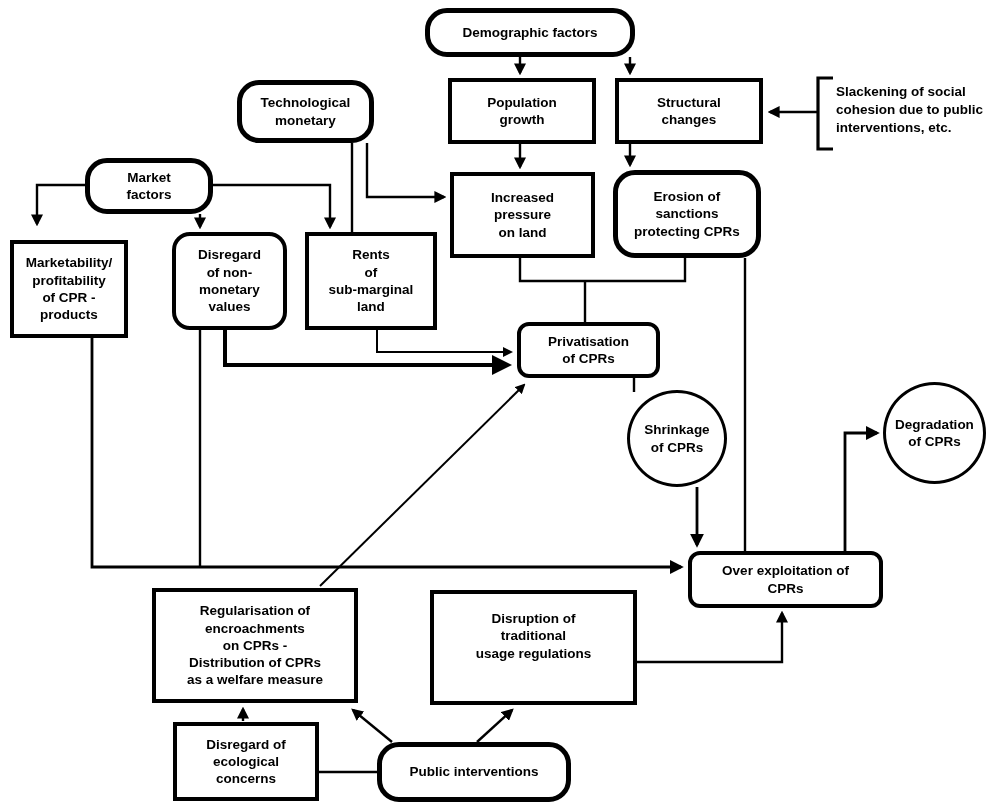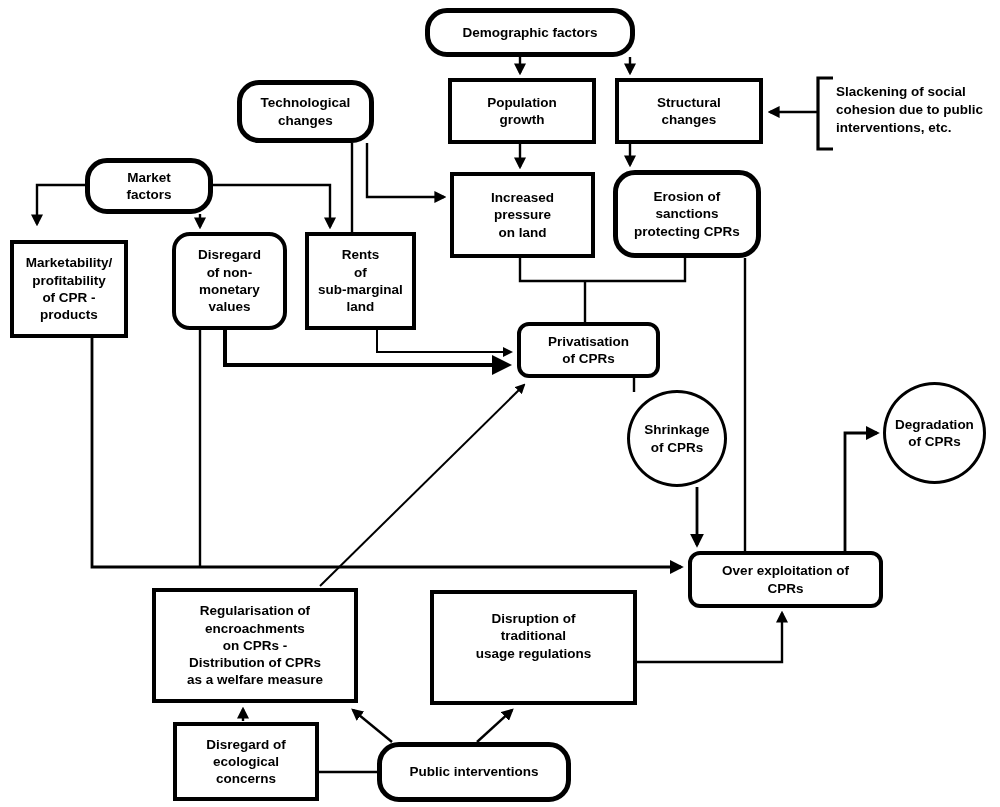--- a/index.html
+++ b/index.html
@@ -15,21 +15,21 @@
   .circle{border-radius:50%;border-width:3px;}
   .top-align{align-items:flex-start;padding-top:16px;}
   
   .n-demographic{left:425px;top:8px;width:210px;height:49px;}
   .n-population{left:448px;top:78px;width:148px;height:66px;}
   .n-structural{left:615px;top:78px;width:148px;height:66px;}
   .n-technological{left:237px;top:80px;width:137px;height:63px;}
   .n-market{left:85px;top:158px;width:128px;height:56px;}
   .n-marketability{left:10px;top:240px;width:118px;height:98px;}
   .n-disregard-nm{left:172px;top:232px;width:115px;height:98px;border-radius:18px;}
-  .n-rents{left:305px;top:232px;width:111px;height:98px;}
+  .n-rents{left:305px;top:232px;width:132px;height:98px;}
   .n-increased{left:450px;top:172px;width:145px;height:86px;}
   .n-erosion{left:613px;top:170px;width:148px;height:88px;}
   .n-privatisation{left:517px;top:322px;width:143px;height:56px;}
   .n-shrinkage{left:627px;top:390px;width:100px;height:97px;}
   .n-degradation{left:883px;top:382px;width:103px;height:102px;}
   .n-over{left:688px;top:551px;width:195px;height:57px;}
   .n-regularisation{left:152px;top:588px;width:206px;height:115px;}
   .n-disruption{left:430px;top:590px;width:207px;height:115px;}
   .n-disregard-eco{left:173px;top:722px;width:146px;height:79px;}
   .n-public{left:377px;top:742px;width:194px;height:60px;}
@@ -78,21 +78,21 @@
       <path d="M318,772 L377,772"></path>
     </g>
   </svg>
 
   <div class="node thick n-demographic">Demographic factors</div>
   <div class="node n-population">Population
 growth</div>
   <div class="node n-structural">Structural
 changes</div>
   <div class="node thick n-technological">Technological
-changes</div>
+monetary</div>
   <div class="node thick n-market">Market
 factors</div>
   <div class="node n-marketability">Marketability/
 profitability
 of CPR -
 products</div>
   <div class="node n-disregard-nm">Disregard
 of non-
 monetary
 values</div>

